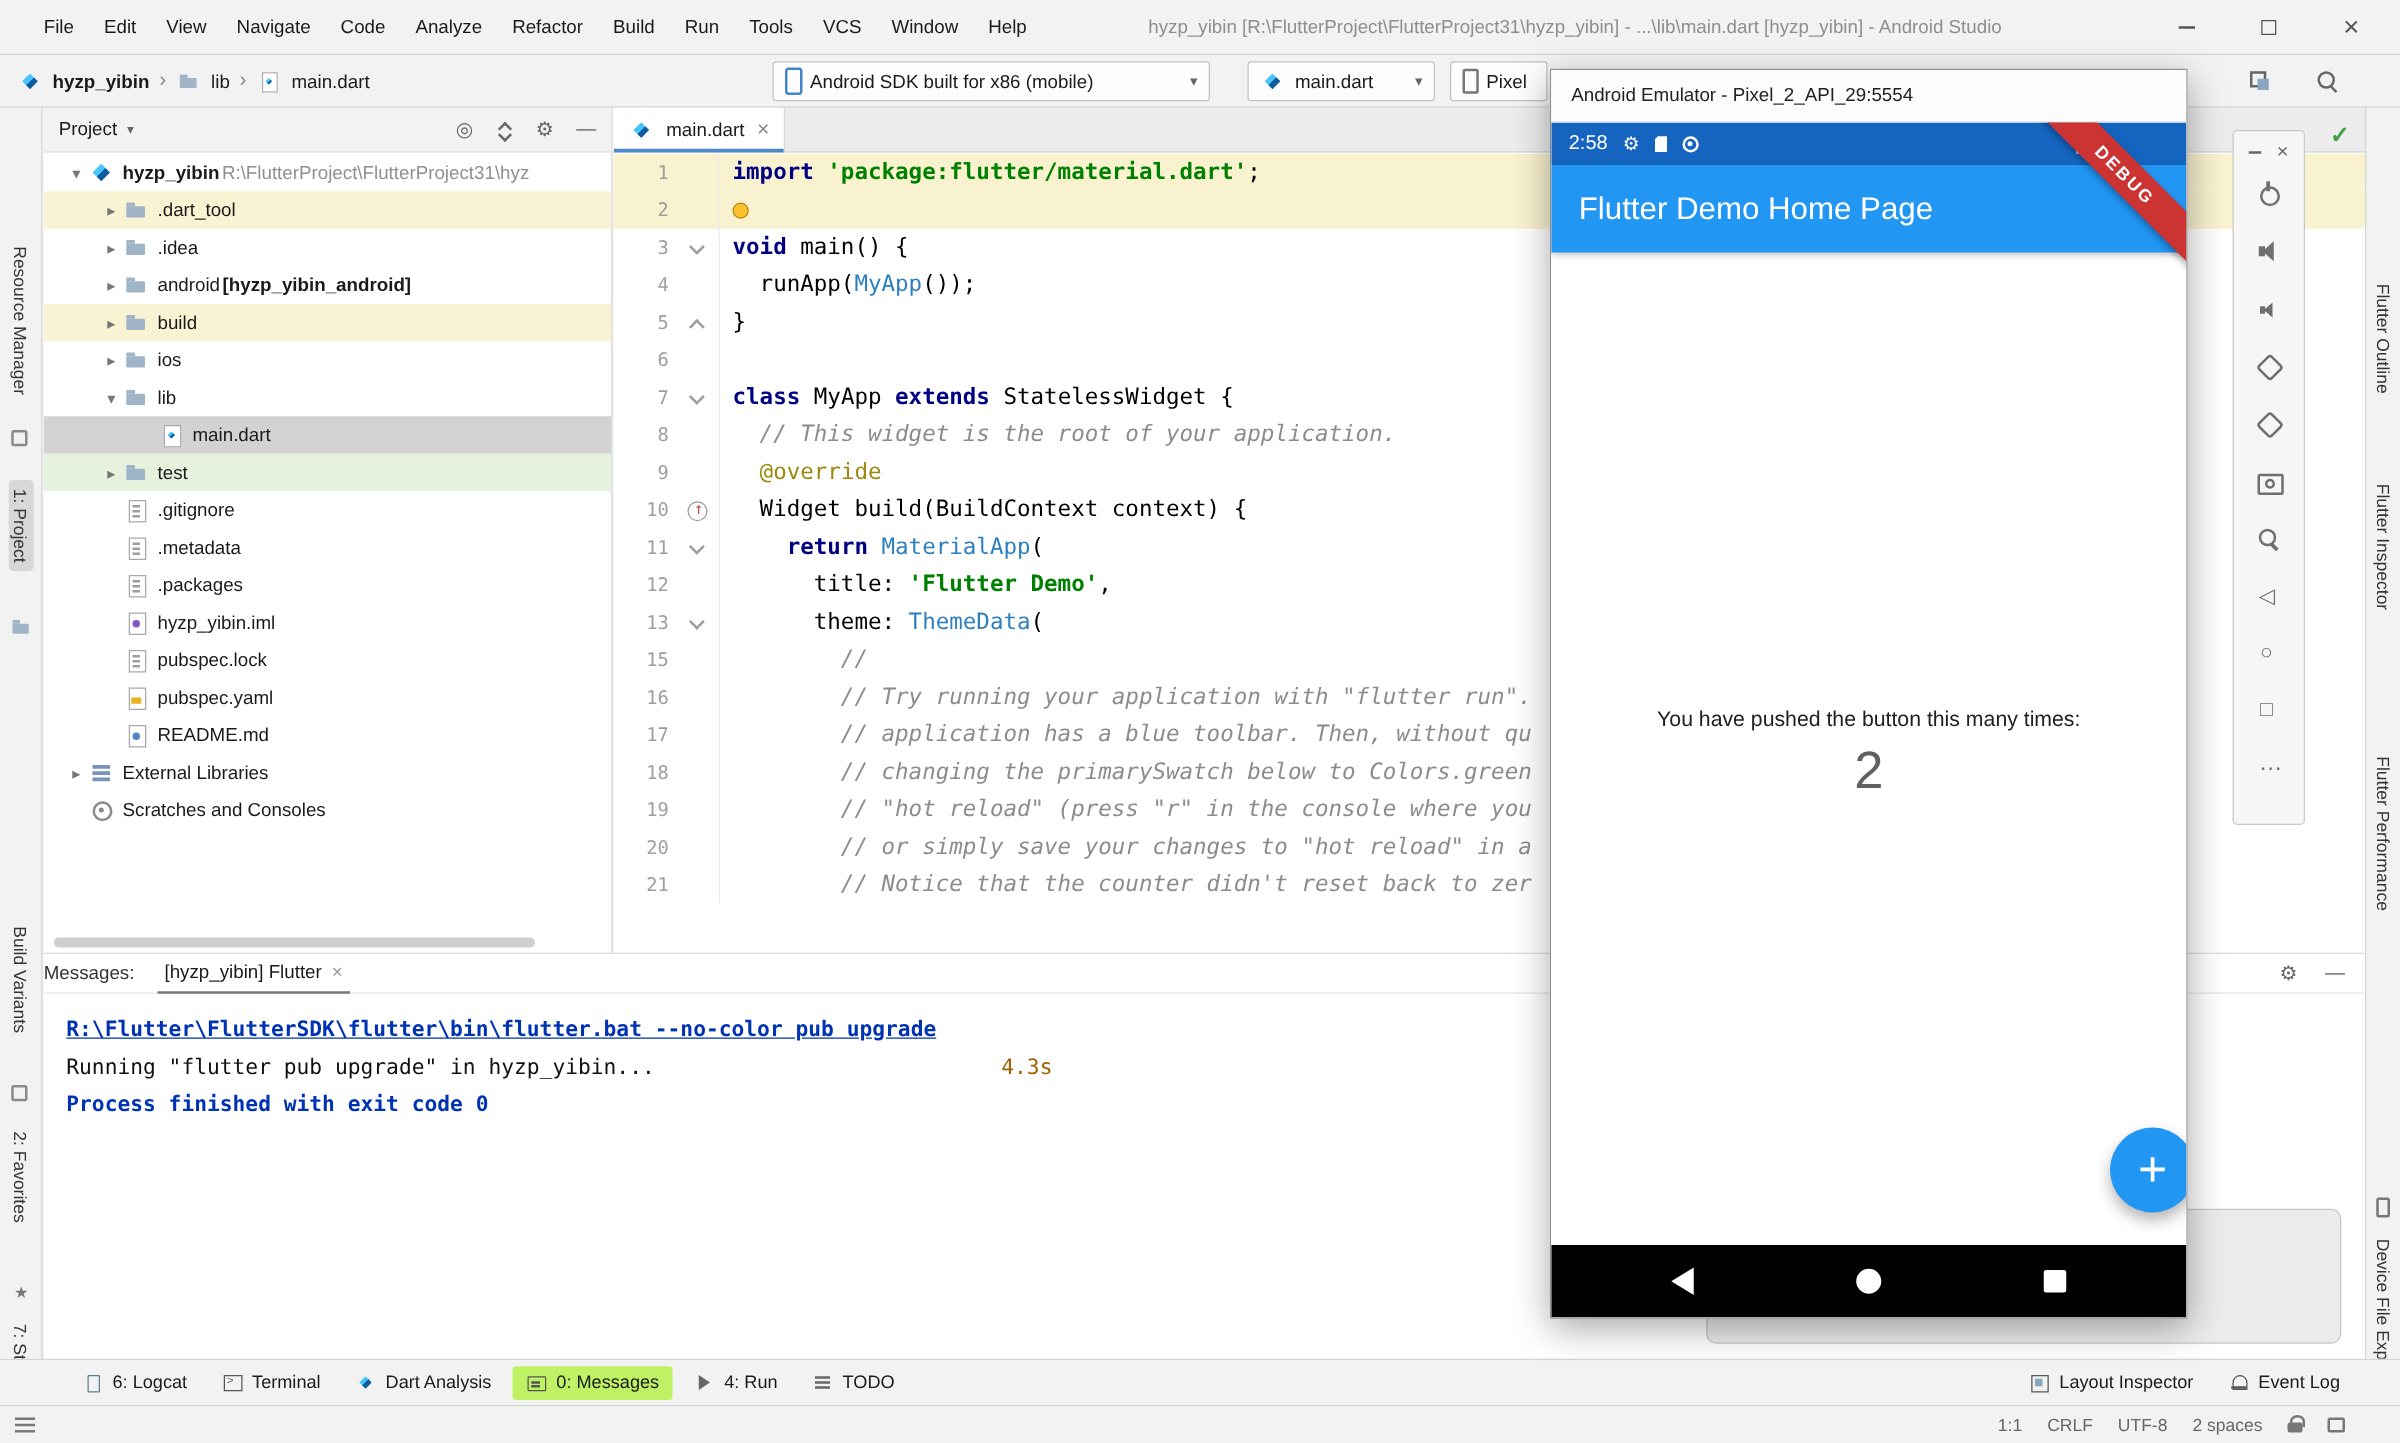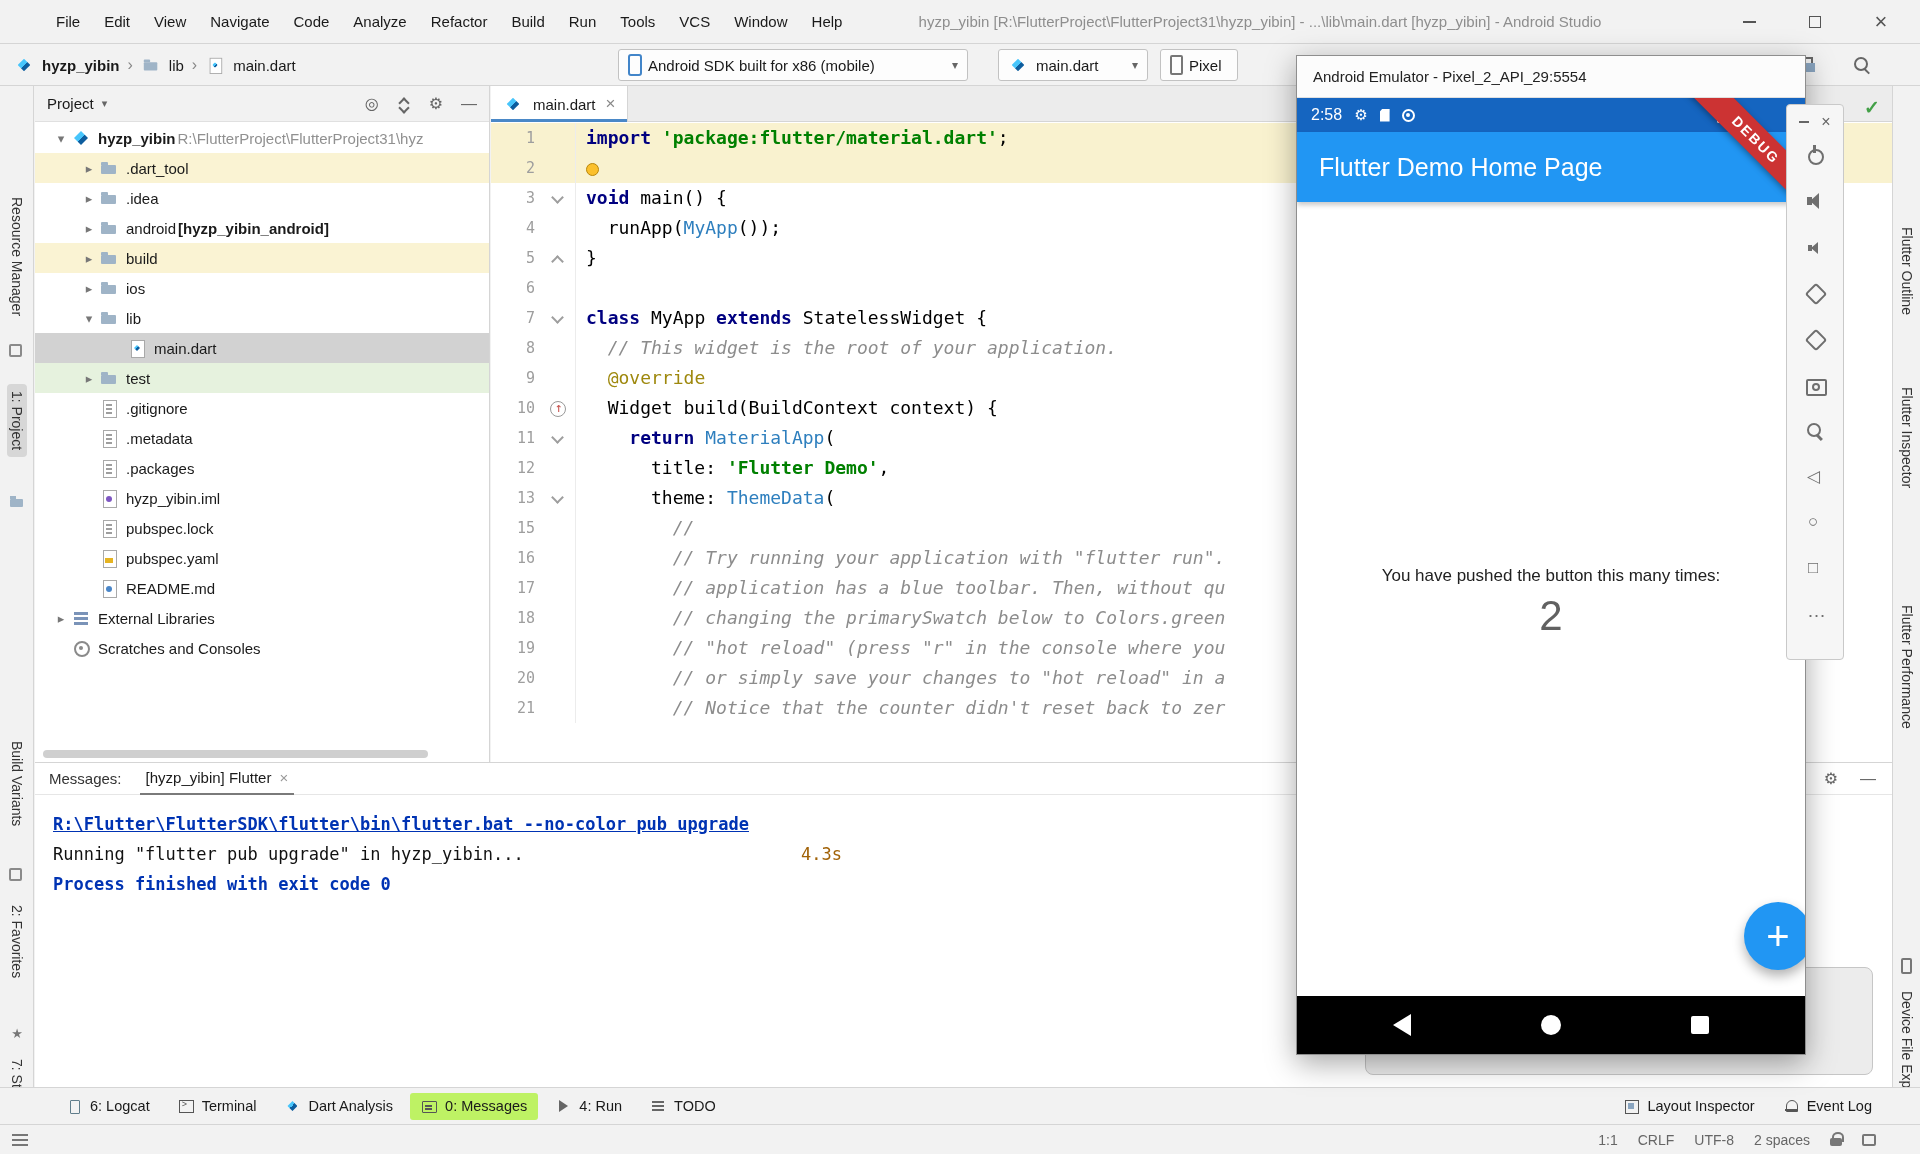--- a/index.html
+++ b/index.html
@@ -1,21 +1,21 @@
 <!DOCTYPE html>
 <html><head>
 <meta charset="utf-8">
 <style>
   *{margin:0;padding:0;box-sizing:border-box}
   html,body{width:1920px;height:1154px;overflow:hidden;font-family:"Liberation Sans",sans-serif;font-size:15px;color:#1a1a1a;background:#f2f2f2}
   #app{position:relative;width:1920px;height:1154px;background:#f2f2f2;overflow:hidden}
 
   
   .titlebar{position:absolute;left:0;top:0;right:0;height:44px;background:#f2f2f2;border-bottom:1px solid #d5d5d5;z-index:10}
-  .menu-bar{position:absolute;left:44px;top:0;height:44px;display:flex;align-items:center}
+  .menu-bar{position:absolute;left:23px;top:0;height:44px;display:flex;align-items:center}
   .menu-item{padding:0 12px;line-height:44px;white-space:nowrap}
   .win-title{position:absolute;left:860px;right:260px;top:0;line-height:44px;text-align:center;color:#8e8e8e;white-space:nowrap;overflow:hidden;text-overflow:ellipsis}
   .win-controls{position:absolute;right:6px;top:0;height:44px;display:flex}
   .win-btn{width:66px;height:44px;display:flex;align-items:center;justify-content:center;color:#555}
   .wb-min{width:13px;height:1px;border-bottom:2px solid #555}
   .wb-max{width:12px;height:12px;border:1.5px solid #555}
   .wb-close{font-size:22px;line-height:1}
 
   
   .toolbar{position:absolute;left:0;top:44px;right:0;height:42px;background:#f2f2f2;border-bottom:1px solid #d5d5d5;z-index:10}
@@ -110,21 +110,21 @@
   .tk-str{color:#008000;font-weight:bold}
   .tk-cmt{color:#8c8c8c;font-style:italic}
   .tk-ann{color:#9e880d}
   .tk-cls{color:#2e7fbe}
   .tk-plain{color:#000}
   .bulb{display:inline-block;width:13px;height:13px;background:#fbc02d;border:1px solid #b8860b;border-radius:50%;margin-right:8px;vertical-align:-2px}
   .insp-check{position:absolute;top:10px;right:12px;color:#43a047;font-size:19px;font-weight:bold}
 
   
   #messages{position:absolute;left:35px;top:762px;right:0;height:325px;background:#fff;border-top:1px solid #d5d5d5;z-index:2}
-  .msg-header{height:32px;display:flex;align-items:center;padding-left:14px;gap:18px;border-bottom:1px solid #e6e6e6}
+  .msg-header{height:32px;display:flex;align-items:center;gap:18px;border-bottom:1px solid #e6e6e6}
   .msg-label{color:#333}
   .msg-tab{display:flex;align-items:center;gap:8px;height:32px;padding:0 6px;border-bottom:2px solid #7a7a7a}
   .msg-tab-close{color:#999;font-size:15px}
   .msg-icons{margin-left:auto;margin-right:44px;display:flex;gap:22px;color:#666;font-size:16px;align-items:center}
   #console-output{padding:14px 0 0 18px;font-family:"DejaVu Sans Mono",monospace;font-size:17px;line-height:30px}
   .con-line{position:relative;white-space:pre}
   .con-link .con-text{color:#0033b3;text-decoration:underline;font-weight:bold}
   .con-plain .con-text{color:#111}
   .con-system .con-text{color:#0033b3;font-weight:bold}
   .con-right{position:absolute;left:748px;top:0;color:#a16207}
@@ -156,21 +156,21 @@
   .st-right{margin-left:auto;display:flex;gap:20px;margin-right:44px;align-items:center}
   .st-lock{width:12px;height:15px;position:relative}
   .st-lock::before{content:'';position:absolute;left:2px;top:0;width:8px;height:8px;border:2px solid #777;border-radius:50% 50% 0 0;border-bottom:none}
   .st-lock::after{content:'';position:absolute;left:0;top:6px;width:12px;height:8px;background:#777;border-radius:2px}
   .st-ind{width:14px;height:12px;border:2px solid #777;border-radius:2px}
 
   
   #hidden-panel{position:absolute;left:1365px;top:967px;width:508px;height:108px;background:#ececec;border:1px solid #c6c6c6;border-radius:8px;z-index:40}
 
   
-  #emu{position:absolute;left:1296px;top:55px;width:510px;height:1000px;background:#fff;border:1px solid #8e8e8e;box-shadow:0 8px 28px rgba(0,0,0,.35);z-index:50}
+  #emu{position:absolute;left:1240px;top:55px;width:510px;height:1000px;background:#fff;border:1px solid #8e8e8e;box-shadow:0 8px 28px rgba(0,0,0,.35);z-index:50}
   .emu-title{height:42px;display:flex;align-items:center;padding-left:16px;background:#fcfcfc;border-bottom:1px solid #e0e0e0;color:#222}
   .phone{position:absolute;left:0;top:42px;right:0;bottom:0;background:#fff;overflow:hidden}
   .p-status{height:34px;background:#1565c0;display:flex;align-items:center;color:#fff;padding:17px 14px;gap:12px;font-size:16px;position:relative}
   .p-gear{font-size:15px;color:#fff}
   .p-sd{width:10px;height:13px;background:#fff;clip-path:polygon(30% 0,100% 0,100% 100%,0 100%,0 25%)}
   .p-net{width:13px;height:13px;border:2px solid #fff;border-radius:50%;position:relative}
   .p-net::after{content:'';position:absolute;left:2.5px;top:2.5px;width:4px;height:4px;background:#fff;border-radius:50%}
   .p-batt{margin-left:auto;margin-right:64px;width:10px;height:16px;border:1.5px solid #fff;border-radius:1px;position:relative}
   .p-batt::before{content:'';position:absolute;left:2px;top:-4px;width:3px;height:2px;background:#fff}
   .p-appbar{height:70px;background:#2196f3;display:flex;align-items:center;padding:0 22px;color:#fff;font-size:25px;font-weight:500;box-shadow:0 3px 5px rgba(0,0,0,.22);position:relative;z-index:2}

